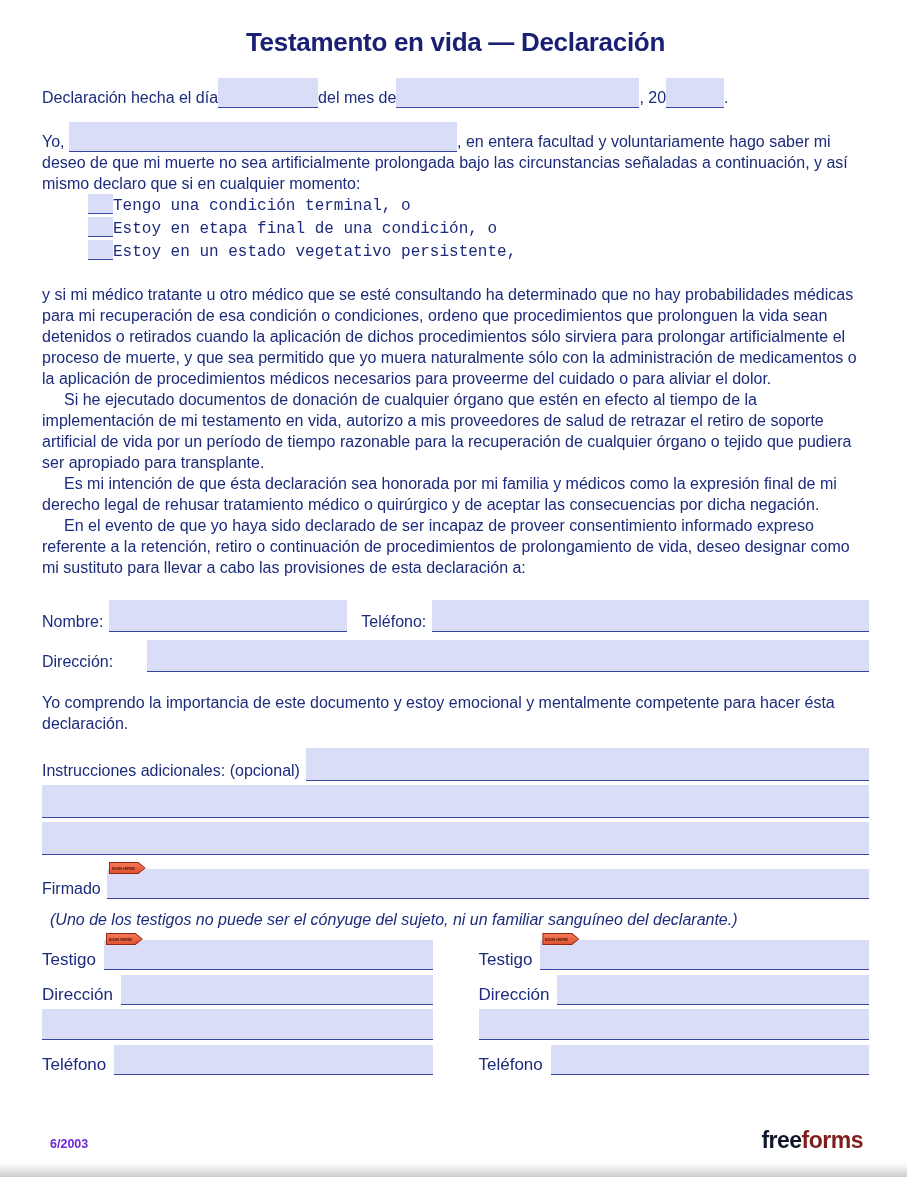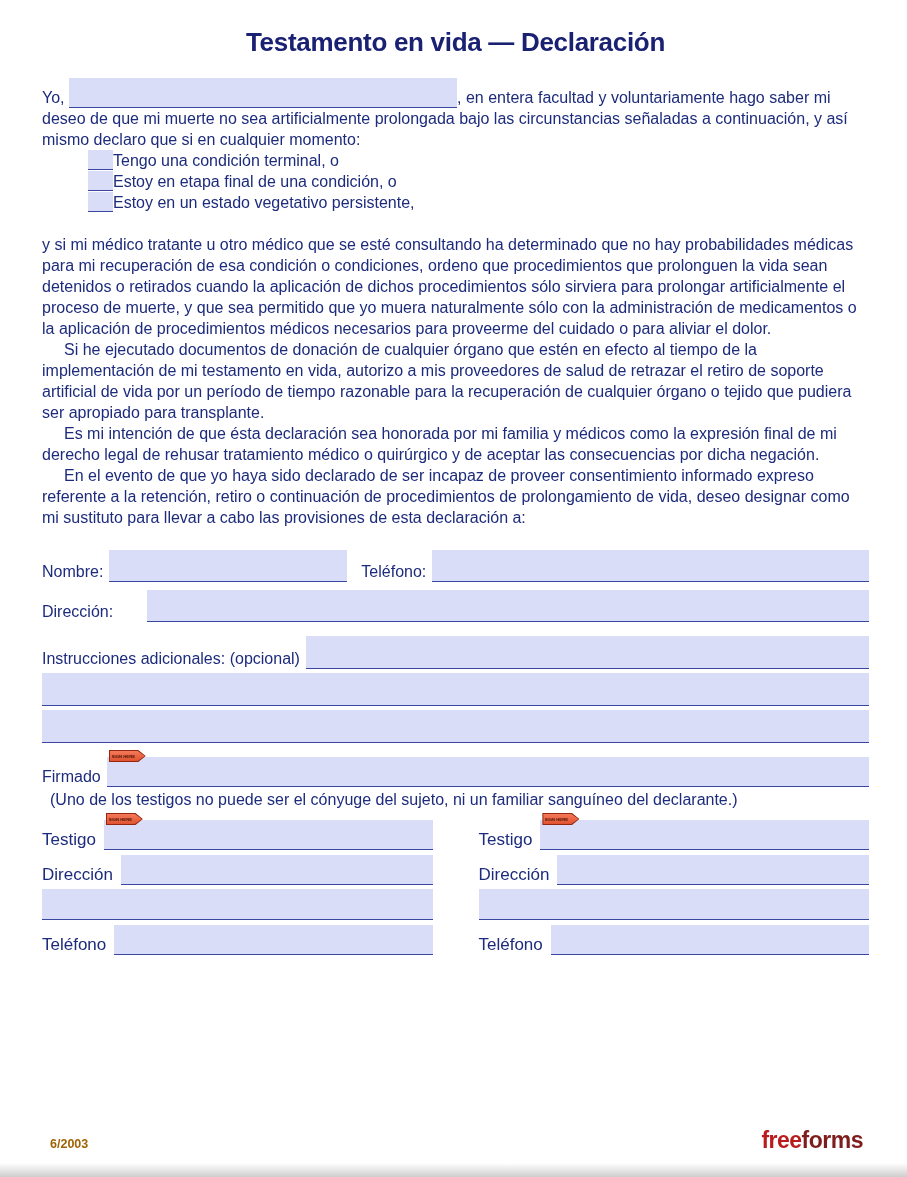--- a/index.html
+++ b/index.html
@@ -48,21 +48,21 @@
   .grow { flex: 1 1 auto; }
   .h32 { height: 32px; }
   .h33 { height: 33px; }
   .h30 { height: 30px; }
 
   .date-line { margin-bottom: 14px; }
   .para { text-align: left; }
   .indent { text-indent: 22px; }
   .gap-above { margin-top: 21px; }
 
-  .conditions { margin-left: 46px; }
+  .conditions { margin-left: 46px; font-family: Liberation Mono, monospace; }
   .condition { white-space: nowrap; }
 
   .row { display: flex; align-items: flex-end; }
   .row .lbl { white-space: nowrap; padding-right: 6px; }
   .lbl-gap { padding-left: 14px; }
 
   .surrogate-name-row { margin-top: 22px; }
   .surrogate-addr-row { margin-top: 8px; gap: 28px; }
   .competence { margin-top: 20px; }
   .instructions-row { margin-top: 14px; }
@@ -102,22 +102,23 @@
     font-weight: bold;
     color: #4c1206;
     padding-left: 2px;
     letter-spacing: 0;
     white-space: nowrap;
     transform: scale(0.85);
     transform-origin: left center;
   }
 
   .witness-note {
-    margin-top: 2px;
+    margin-top: 10px;
     padding-left: 8px;
+    font-style: italic;
     font-size: 16px;
   }
 
   .witness-grid {
     display: grid;
     grid-template-columns: 1fr 1fr;
     column-gap: 46px;
     margin-top: 10px;
   }
   .w-row { display: flex; align-items: flex-end; }
@@ -129,40 +130,41 @@
 
   .footer {
     position: absolute;
     left: 50px;
     right: 44px;
     bottom: 22px;
     display: flex;
     justify-content: space-between;
     align-items: baseline;
   }
-  .version { font-size: 12.5px; font-weight: bold; color: #a16207; margin-top: 28px; }
+  .version { font-size: 12.5px; font-weight: bold; color: #6d28d9; margin-top: 28px; }
   .logo { font-size: 23px; font-weight: bold; letter-spacing: -0.5px; }
-  .logo-free { color: #b91c1c; }
+  .logo-free { color: #0f172a; }
   .logo-forms { color: #7f1d1d; }
 
   .bottom-shade {
     position: absolute;
     left: 0; right: 0; bottom: 0;
     height: 14px;
     background: linear-gradient(180deg, rgba(255,255,255,0) 0%, #e2e2e2 60%, #cdcdcd 100%);
     pointer-events: none;
   }
 </style>
 </head>
 <body>
 
 <div class="page">
 
   <h1 class="title">Testamento en vida — Declaración</h1>
 
+  <p class="date-line"><span>Declaración hecha el día</span><span class="field" style="width:100px"></span><span>del mes de</span><span class="field" style="width:243px"></span><span>, 20</span><span class="field" style="width:58px"></span><span>.</span></p>
 
   <p class="para"><span>Yo,</span> <span class="field" style="width:388px"></span><span>, en entera facultad y voluntariamente hago saber mi deseo de que mi muerte no sea artificialmente prolongada bajo las circunstancias señaladas a continuación, y así mismo declaro que si en cualquier momento:</span></p>
 
   <div class="conditions">
     <div class="condition"><span class="blank"></span><span>Tengo una condición terminal, o</span></div>
     <div class="condition"><span class="blank"></span><span>Estoy en etapa final de una condición, o</span></div>
     <div class="condition"><span class="blank"></span><span>Estoy en un estado vegetativo persistente,</span></div>
   </div>
 
   <p class="para gap-above">y si mi médico tratante u otro médico que se esté consultando ha determinado que no hay probabilidades médicas para mi recuperación de esa condición o condiciones, ordeno que procedimientos que prolonguen la vida sean detenidos o retirados cuando la aplicación de dichos procedimientos sólo sirviera para prolongar artificialmente el proceso de muerte, y que sea permitido que yo muera naturalmente sólo con la administración de medicamentos o la aplicación de procedimientos médicos necesarios para proveerme del cuidado o para aliviar el dolor.</p>
@@ -174,20 +176,21 @@
     <span class="lbl">Nombre:</span>
     <span class="field h32" style="width:238px"></span>
     <span class="lbl lbl-gap">Teléfono:</span>
     <span class="field h32 grow"></span>
   </div>
   <div class="row surrogate-addr-row">
     <span class="lbl">Dirección:</span>
     <span class="field h32 grow"></span>
   </div>
 
+  <p class="para competence">Yo comprendo la importancia de este documento y estoy emocional y mentalmente competente para hacer ésta declaración.</p>
 
   <div class="row instructions-row">
     <span class="lbl">Instrucciones adicionales: (opcional)</span>
     <span class="field h33 grow"></span>
   </div>
   <div class="block-field"></div>
   <div class="block-field"></div>
 
   <div class="row signed-row">
     <span class="lbl">Firmado</span>

